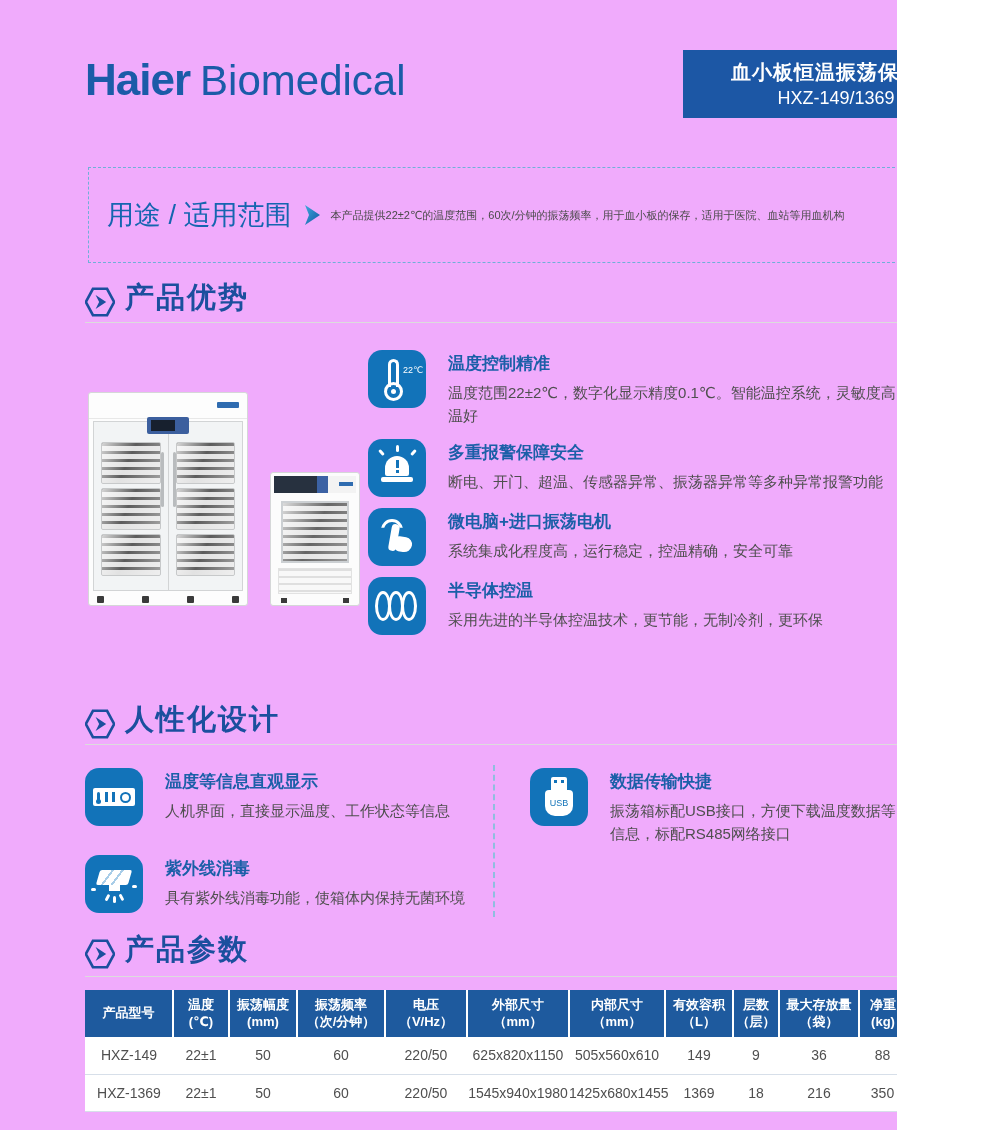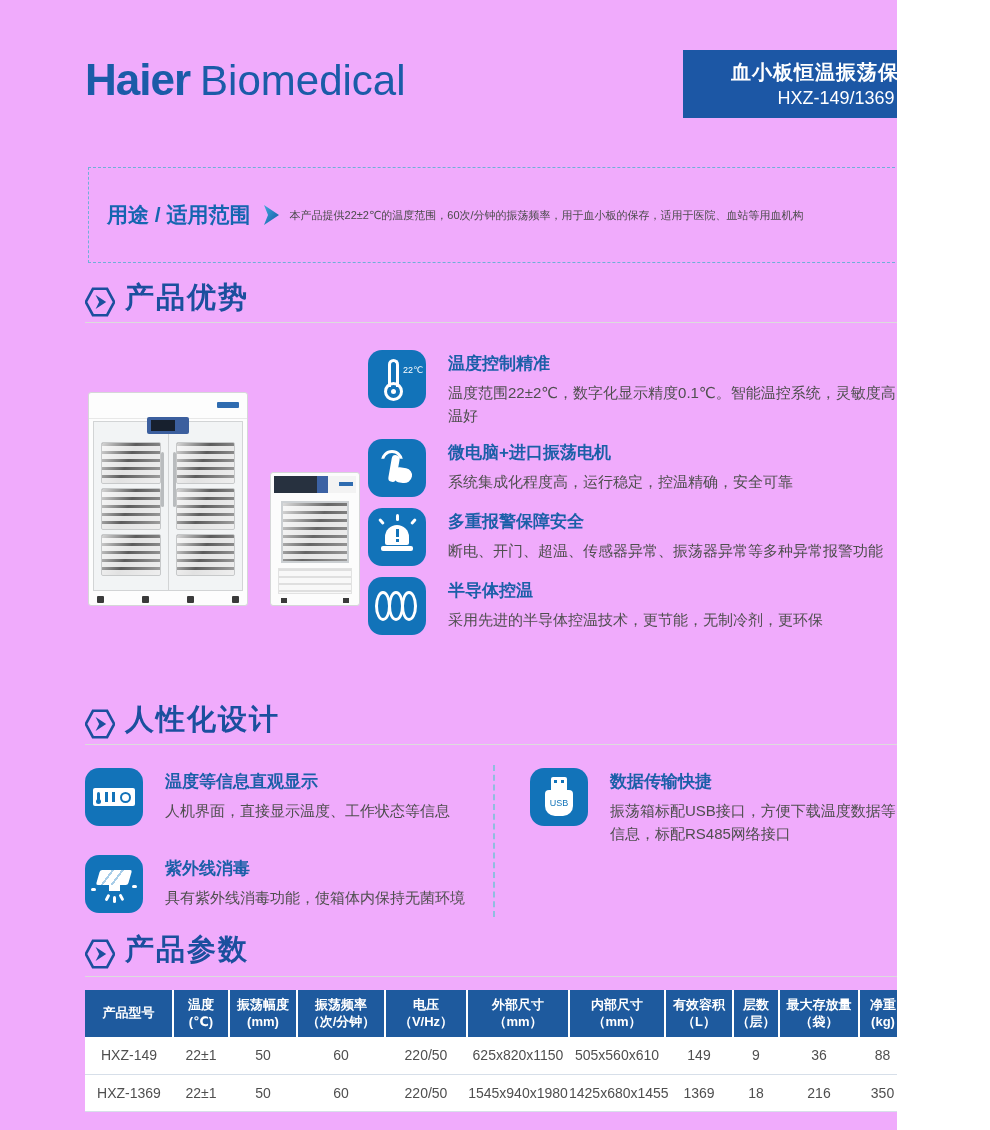--- a/index.html
+++ b/index.html
@@ -11,21 +11,21 @@
   .logo .l1 { font-size:44px; font-weight:800; letter-spacing:-1px; }
   .logo .l2 { font-size:42px; font-weight:500; margin-left:10px; letter-spacing:0; }
   .banner { position:absolute; left:683px; top:50px; width:306px; height:68px; background:#1c57a5;
             color:#fff; text-align:center; display:flex; flex-direction:column; justify-content:center; }
   .banner .bt { font-size:20px; font-weight:bold; letter-spacing:1px; }
   .banner .bm { font-size:18px; margin-top:2px; }
 
   
   .usage { position:absolute; left:88px; top:167px; width:817px; height:96px;
            border:1px dashed #6fb0d8; display:flex; align-items:center; padding:0 18px; }
-  .usage .ulabel { font-size:21px; font-weight:bold; color:#1565b0; white-space:nowrap; }
+  .usage .ulabel { font-size:27px; font-weight:normal; color:#1565b0; white-space:nowrap; }
   .usage .uarrow { margin:0 10px 0 12px; flex-shrink:0; }
   .usage .utext { font-size:11px; color:#4a4a4a; line-height:1.9; width:560px; }
 
   
   .sec { position:absolute; left:85px; display:flex; align-items:flex-end; }
   .sec .hex { margin-right:10px; display:block; }
   .sec h2 { font-size:29px; color:#1b4f9e; font-weight:bold; letter-spacing:2px; }
   .hrline { position:absolute; left:85px; width:821px; height:1px; background:#dcdcdc; }
 
   
@@ -227,43 +227,43 @@
         <span class="tlabel">22℃</span>
       </div>
       <div class="itext">
         <div class="ititle">温度控制精准</div>
         <div class="ibody">温度范围22±2℃，数字化显示精度0.1℃。智能温控系统，灵敏度高，控温好</div>
       </div>
     </div>
 
     <div class="item">
       <div class="aicon">
-        <span class="tring"></span>
-          <span class="tfinger"></span>
-          <span class="tpalm"></span>
-      </div>
-      <div class="itext">
-        <div class="ititle">微电脑+进口振荡电机</div>
-        <div class="ibody">系统集成化程度高，运行稳定，控温精确，安全可靠</div>
-      </div>
-    </div>
-
-    <div class="item">
-      <div class="aicon">
         <span class="ray r1"></span>
           <span class="ray r2"></span>
           <span class="ray r3"></span>
         <span class="adome"></span>
           <span class="aexcl"></span>
           <span class="aexcl2"></span>
           <span class="abase"></span>
       </div>
       <div class="itext">
         <div class="ititle">多重报警保障安全</div>
         <div class="ibody">断电、开门、超温、传感器异常、振荡器异常等多种异常报警功能</div>
+      </div>
+    </div>
+
+    <div class="item">
+      <div class="aicon">
+        <span class="tring"></span>
+          <span class="tfinger"></span>
+          <span class="tpalm"></span>
+      </div>
+      <div class="itext">
+        <div class="ititle">微电脑+进口振荡电机</div>
+        <div class="ibody">系统集成化程度高，运行稳定，控温精确，安全可靠</div>
       </div>
     </div>
 
     <div class="item">
       <div class="aicon">
         <span class="loop lp1"></span>
           <span class="loop lp2"></span>
           <span class="loop lp3"></span>
       </div>
       <div class="itext">

